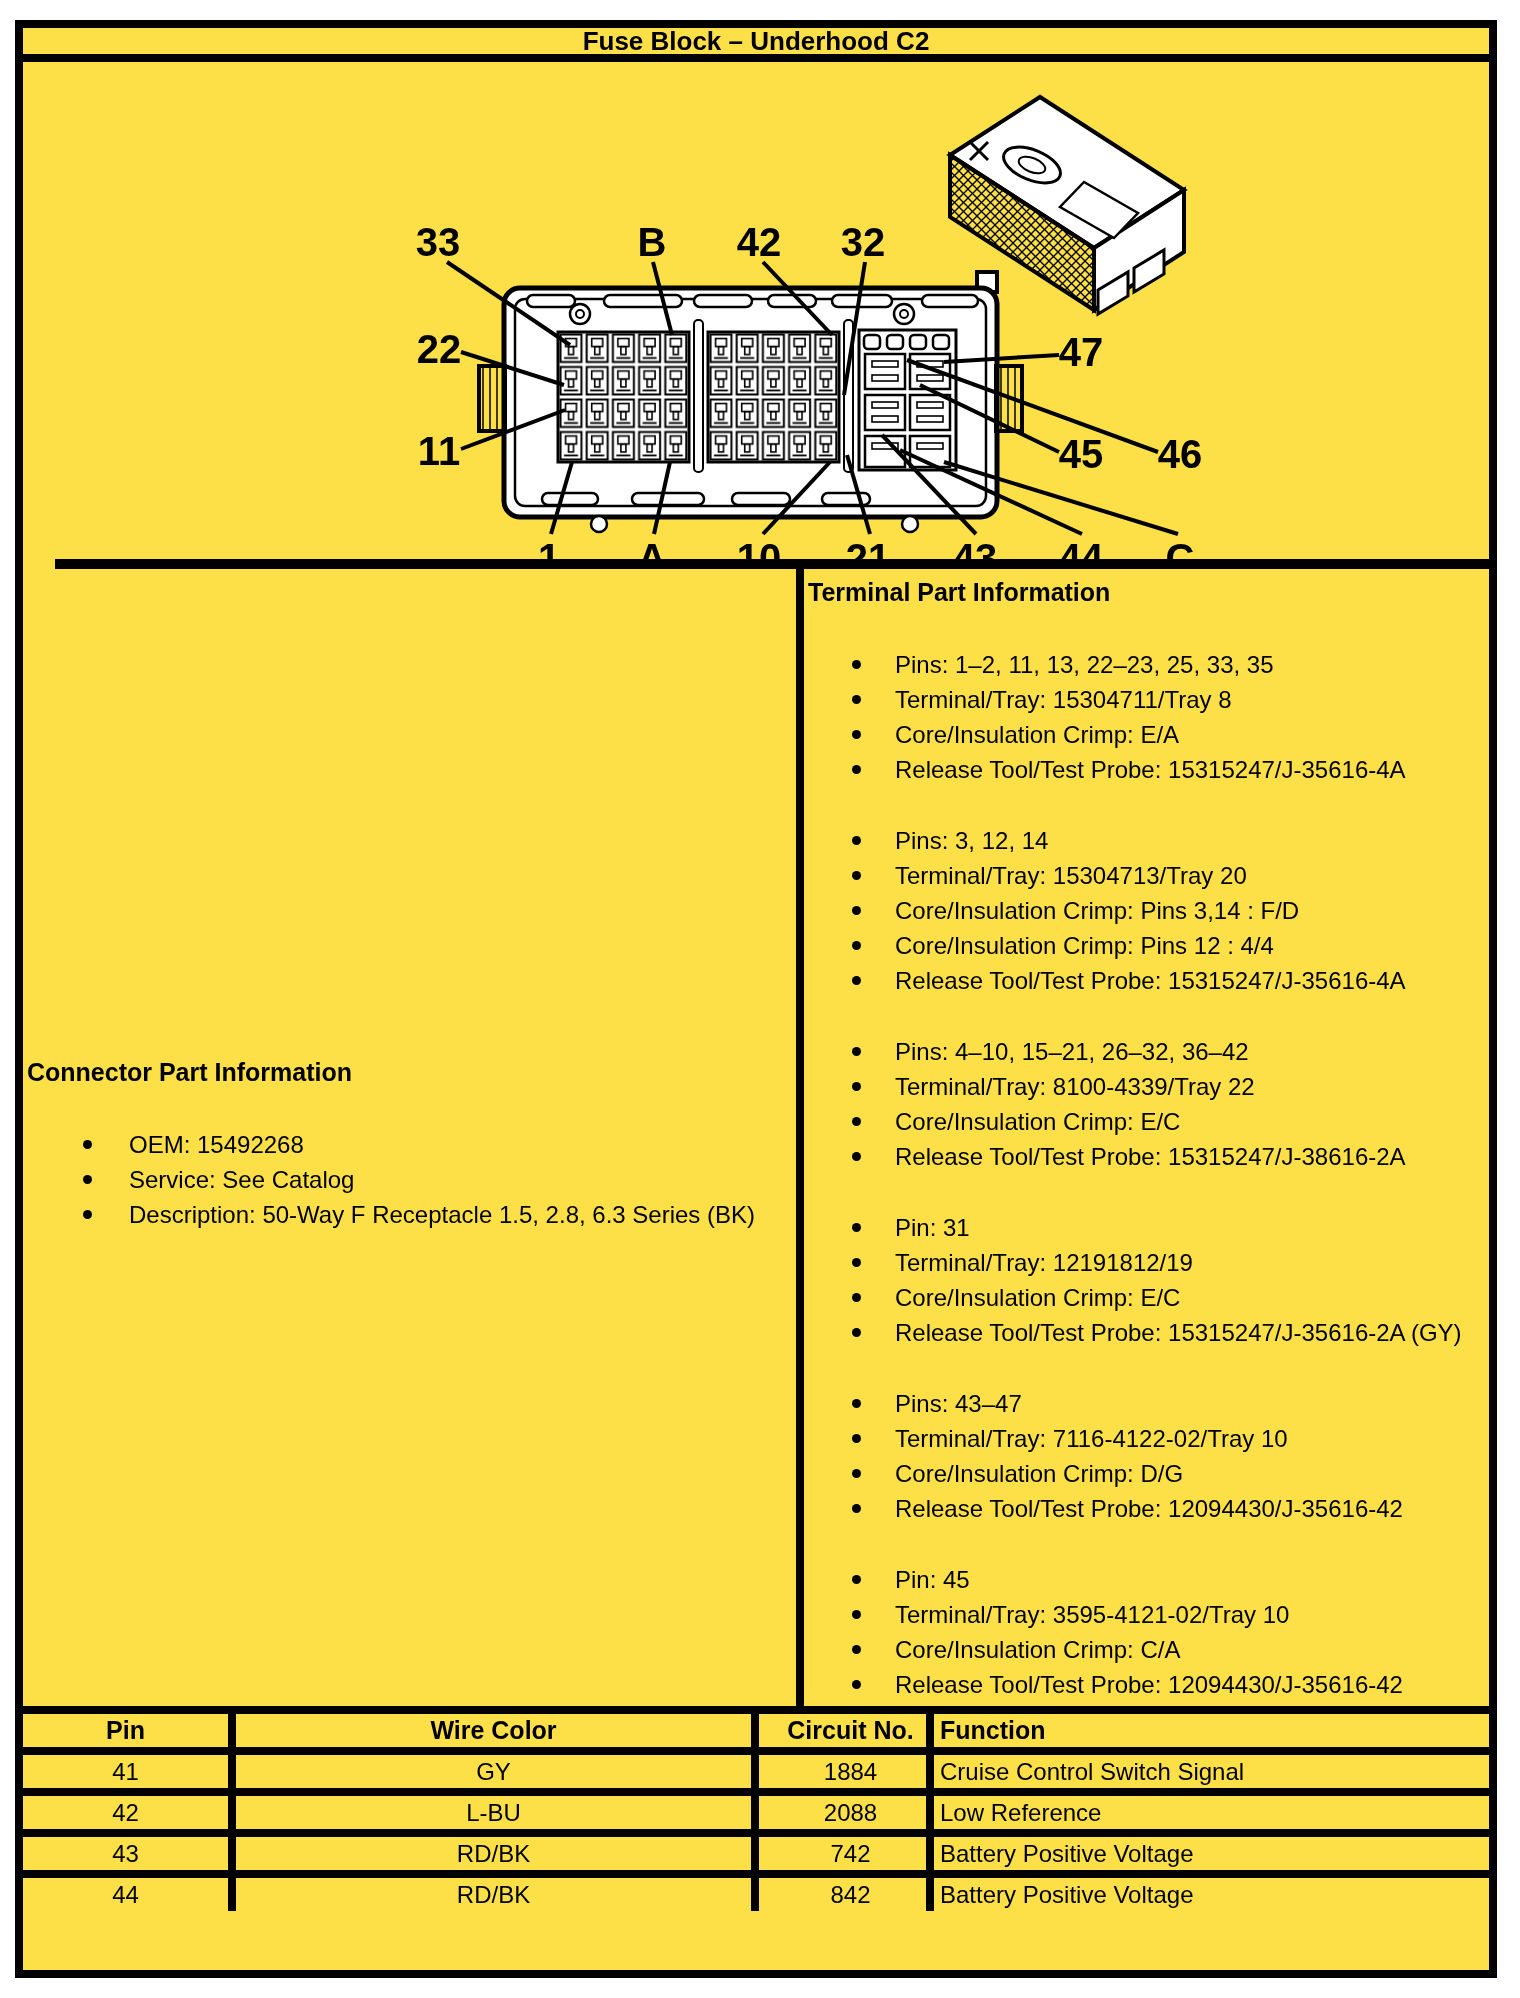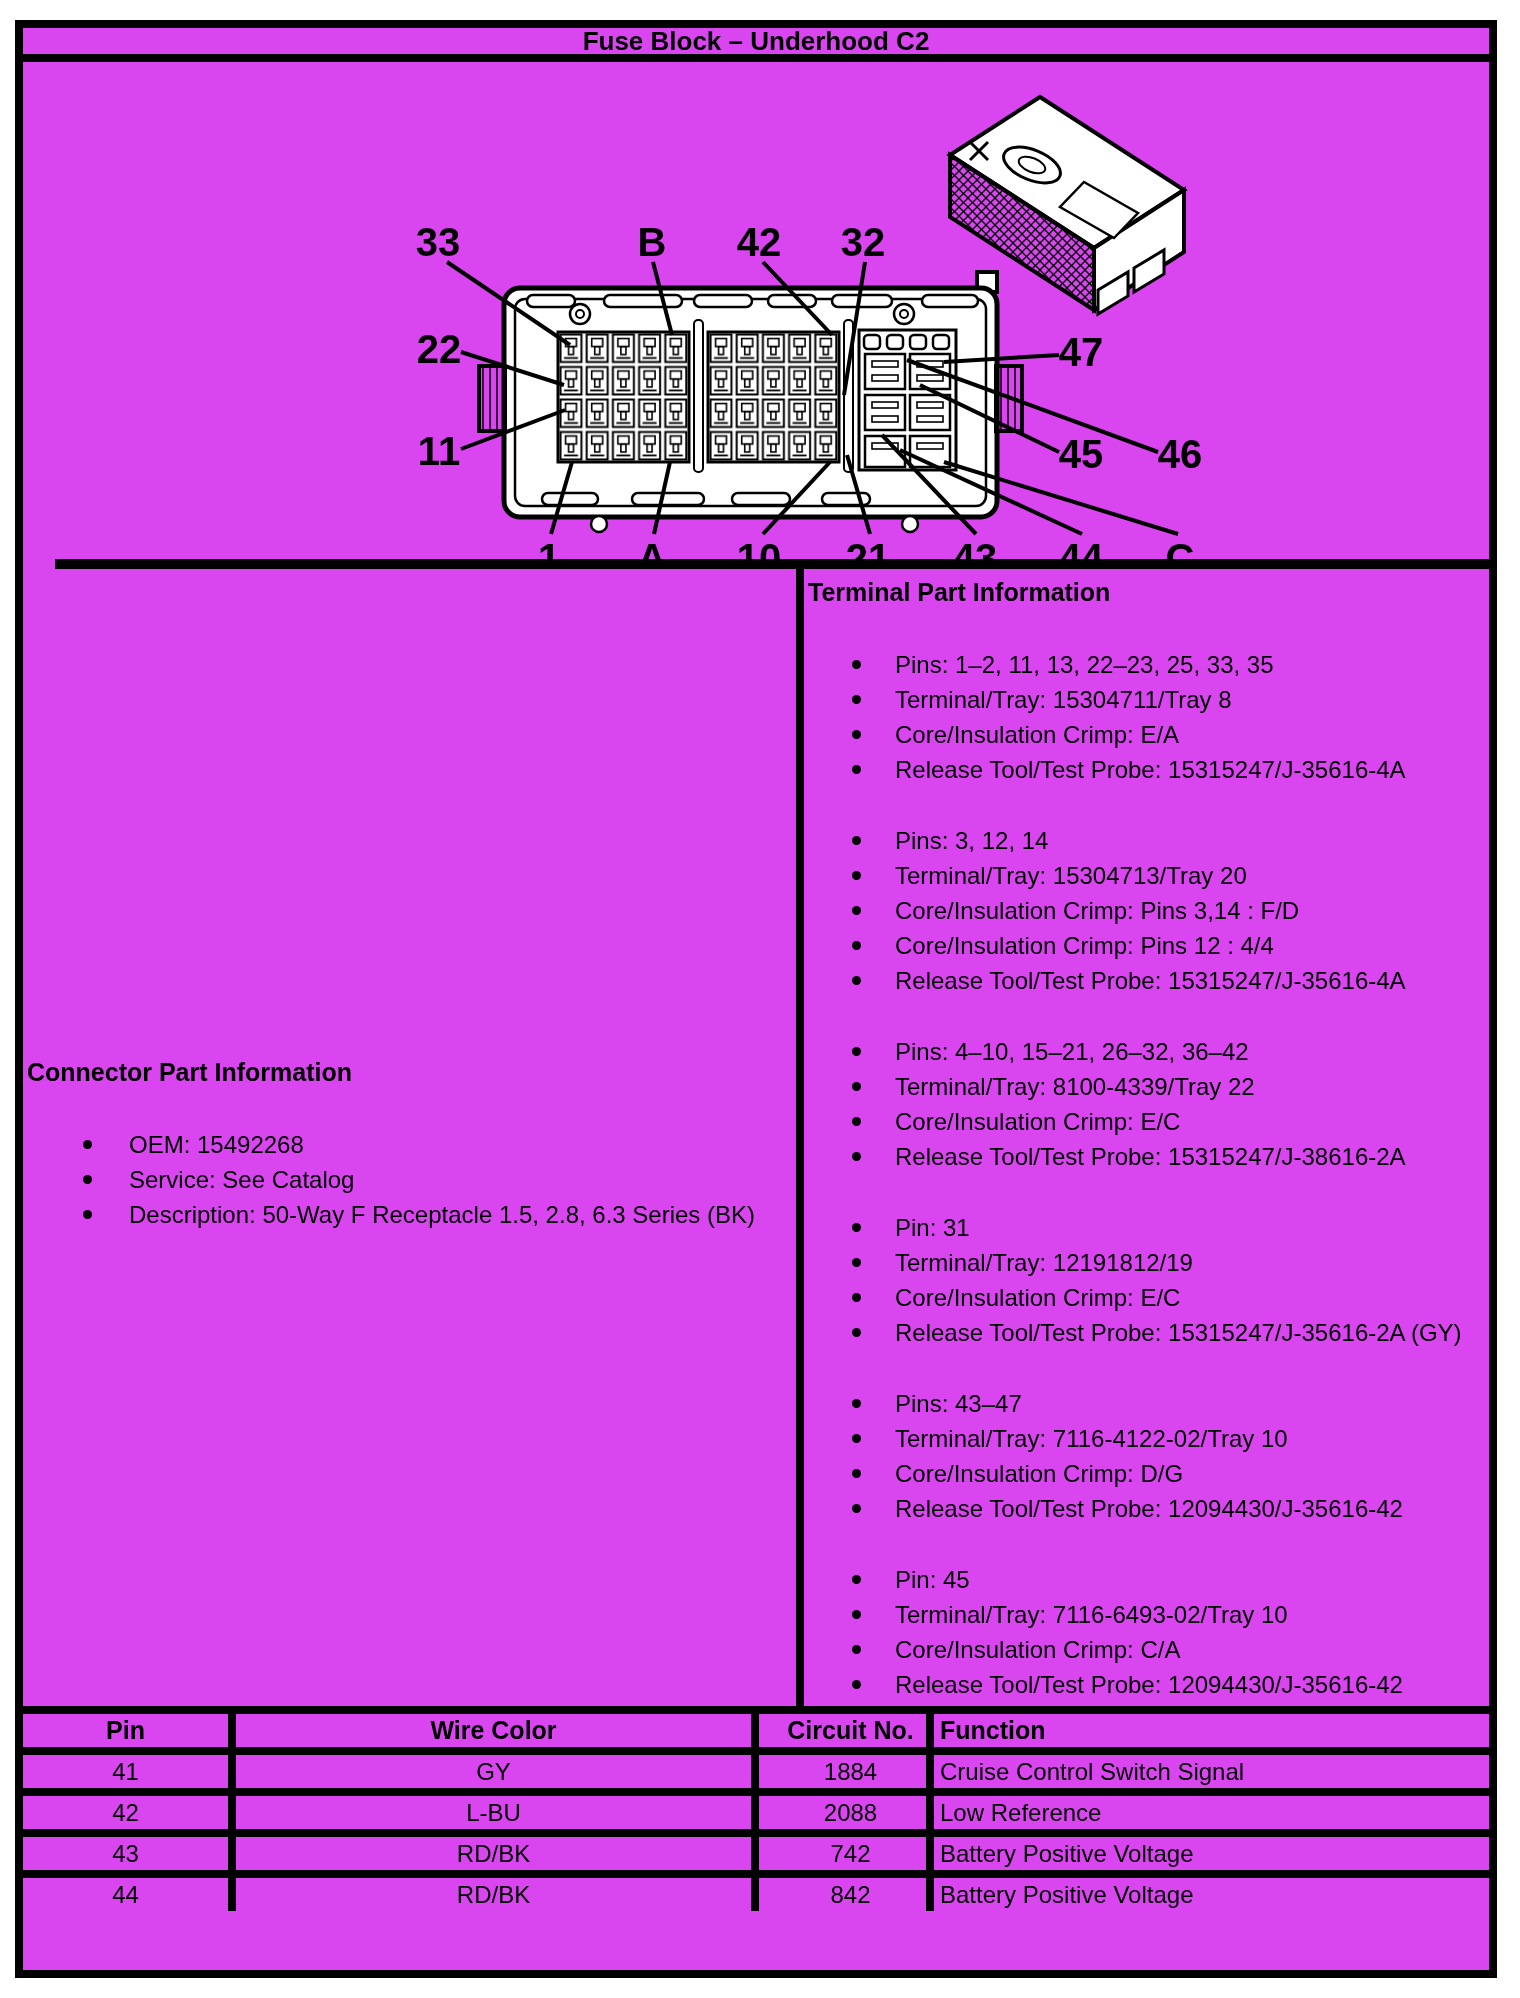--- a/index.html
+++ b/index.html
@@ -5,21 +5,21 @@
   html, body {
     margin: 0; padding: 0;
     width: 1520px; height: 1998px;
     background: #ffffff;
     font-family: "Liberation Sans", sans-serif;
     color: #000000;
   }
   .page {
     position: absolute; left: 15px; top: 20px;
     width: 1482px; height: 1958px;
-    border: 8px solid #000; box-sizing: border-box; background: #d946ef;
+    border: 8px solid #000; box-sizing: border-box; background: #fde047;
   }
   .title-row {
     height: 34px; border-bottom: 8px solid #000; box-sizing: border-box;
     display: flex; align-items: center; justify-content: center;
   }
   .title-row .t { font-weight: bold; font-size: 26px; line-height: 26px; }
   .diagram-row {
     height: 507px; border-bottom: 10px solid #000; box-sizing: border-box;
     overflow: hidden;
     margin-left: 32px;
@@ -330,21 +330,21 @@
           </div>
       </div>
 
       <div class="group">
         <div class="bullet-line">
             <span class="dot"></span>
             <span class="bullet-text">Pin: 45</span>
           </div>
         <div class="bullet-line">
             <span class="dot"></span>
-            <span class="bullet-text">Terminal/Tray: 7116-6493-02/Tray 10</span>
+            <span class="bullet-text">Terminal/Tray: 3595-4121-02/Tray 10</span>
           </div>
         <div class="bullet-line">
             <span class="dot"></span>
             <span class="bullet-text">Core/Insulation Crimp: C/A</span>
           </div>
         <div class="bullet-line">
             <span class="dot"></span>
             <span class="bullet-text">Release Tool/Test Probe: 12094430/J-35616-42</span>
           </div>
       </div>

